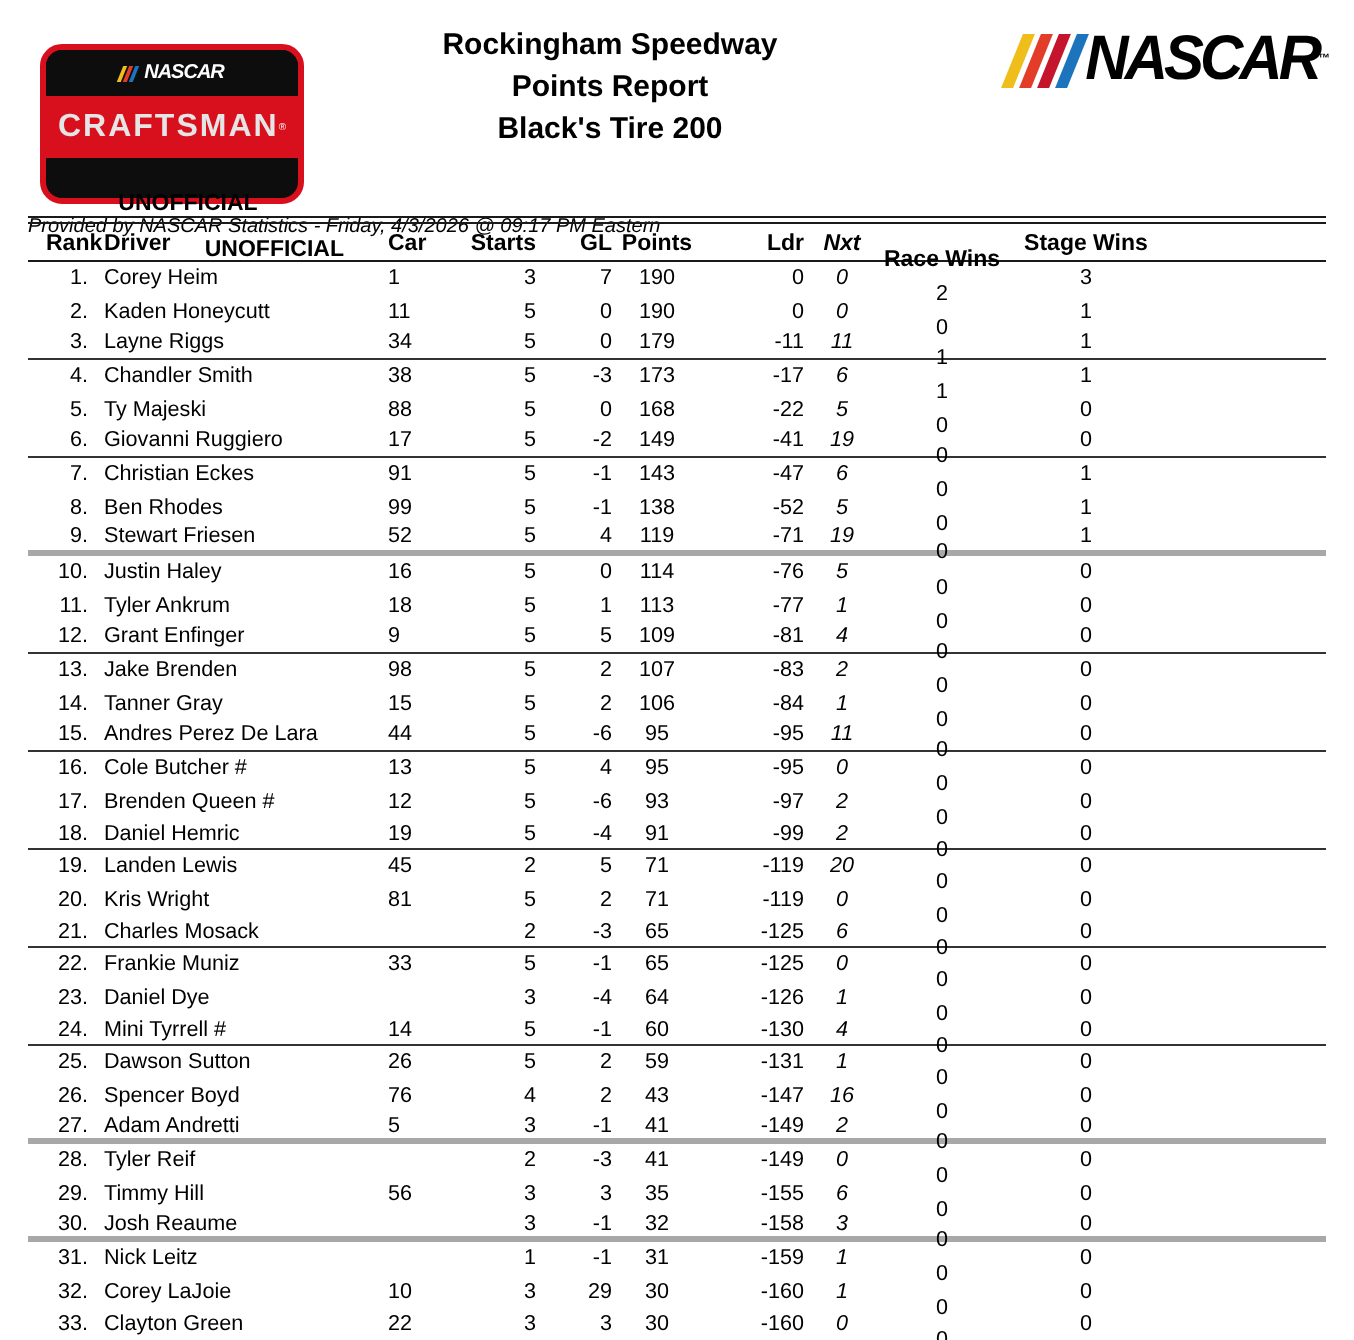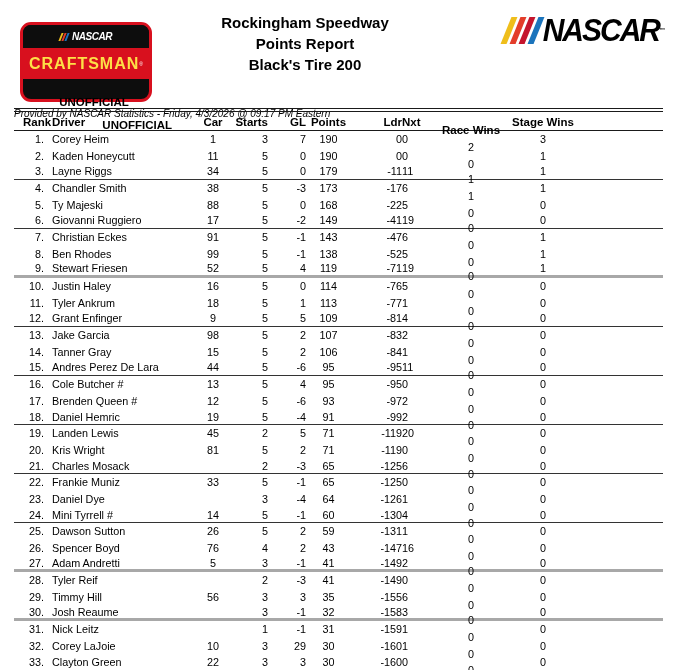--- a/index.html
+++ b/index.html
@@ -8,21 +8,21 @@
   .page { position:relative; width:677px; height:670px; }
 
   
   .craftsman { position:absolute; left:20px; top:22px; width:132px; height:80px;
     background:#0d0d0d; border:3px solid #c8102e; border-radius:11px; overflow:hidden;
     display:flex; flex-direction:column; }
   .craftsman .band-top { flex:0 0 23px; background:#0d0d0d; display:flex; align-items:center; justify-content:center; gap:2px; }
   .mini-bars { display:flex; gap:1px; margin-right:2px; transform:skewX(-22deg); }
   .mini-bars i { display:block; width:2px; height:8px; }
   .craftsman .band-mid { flex:0 0 31px; background:#d8101e; display:flex; align-items:center; justify-content:center; }
-  .craftsman-word { color:#fde047; font-weight:bold; font-size:16px; letter-spacing:1px; font-stretch:condensed; }
+  .craftsman-word { color:#e5e5e5; font-weight:bold; font-size:16px; letter-spacing:1px; font-stretch:condensed; }
   .craftsman-reg { color:#fff; font-size:5px; vertical-align:bottom; }
   .craftsman .band-bot { flex:1; background:#0d0d0d; display:flex; align-items:center; justify-content:center; }
   .truckseries { color:#fff; font-style:italic; font-weight:bold; font-size:9px; letter-spacing:.5px;
     border:1px solid #555; border-radius:4px; padding:1px 8px; }
   .mini-nascar { color:#fff; font-style:italic; font-weight:900; font-size:10px; letter-spacing:-.5px; }
 
   
   .title-block { position:absolute; left:150px; top:12px; width:310px; text-align:center; }
   .title-block div { font-weight:bold; font-size:15px; line-height:21px; }
 
@@ -45,26 +45,26 @@
     border-top:1.5px solid #1a1a1a; border-bottom:1.5px solid #1a1a1a; }
 
   
   .tbl { position:absolute; left:14px; top:114px; width:649px; }
   .trow, .thead { display:flex; align-items:center; }
   .thead { height:17px; border-bottom:1.5px solid #1a1a1a; font-weight:bold; font-size:11.5px; }
   .trow { height:16.35px; font-size:10.8px; }
   .cell { white-space:nowrap; overflow:visible; }
   .c-rank  { width:30px;  text-align:right; }
   .c-driver{ width:150px; text-align:left; padding-left:8px; }
-  .c-car   { width:38px;  text-align:center; }
+  .c-car   { width:38px;  text-align:left; }
   .c-starts{ width:36px;  text-align:right; }
   .c-gl    { width:38px;  text-align:right; }
   .c-points{ width:45px;  text-align:center; }
   .c-ldr   { width:51px;  text-align:right; }
-  .c-nxt   { width:38px;  text-align:left; }
+  .c-nxt   { width:38px;  text-align:center;font-style:italic; }
   .c-race  { width:62px;  text-align:center;margin-top:16px; }
   .c-stage { width:82px;  text-align:center; }
   .c-fill  { flex:1; }
   .thead .c-rank { text-align:left; padding-left:9px; }
   .sep-dark { border-bottom:1.5px solid #333; }
   .sep-gray { border-bottom:3px solid #a8a8a8; }
 </style>
 </head>
 <body>
 
@@ -276,21 +276,21 @@
           <div class="cell c-gl">5</div>
           <div class="cell c-points">109</div>
           <div class="cell c-ldr">-81</div>
           <div class="cell c-nxt">4</div>
           <div class="cell c-race">0</div>
           <div class="cell c-stage">0</div>
           <div class="cell c-fill"></div>
         </div>
         <div class="trow">
           <div class="cell c-rank">13.</div>
-          <div class="cell c-driver">Jake Garcia</div>
+          <div class="cell c-driver">Jake Brenden</div>
           <div class="cell c-car">98</div>
           <div class="cell c-starts">5</div>
           <div class="cell c-gl">2</div>
           <div class="cell c-points">107</div>
           <div class="cell c-ldr">-83</div>
           <div class="cell c-nxt">2</div>
           <div class="cell c-race">0</div>
           <div class="cell c-stage">0</div>
           <div class="cell c-fill"></div>
         </div>

